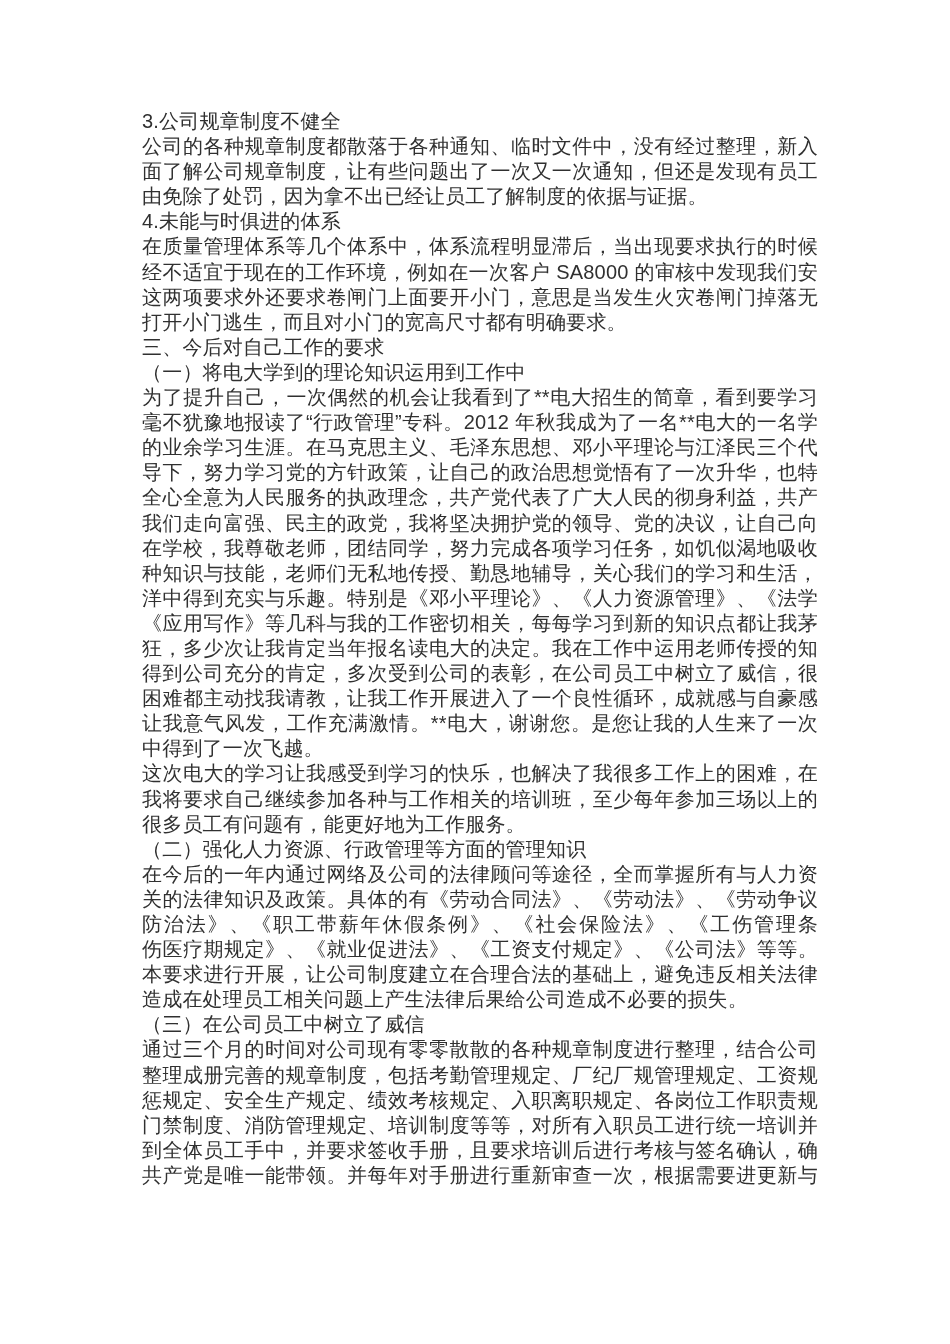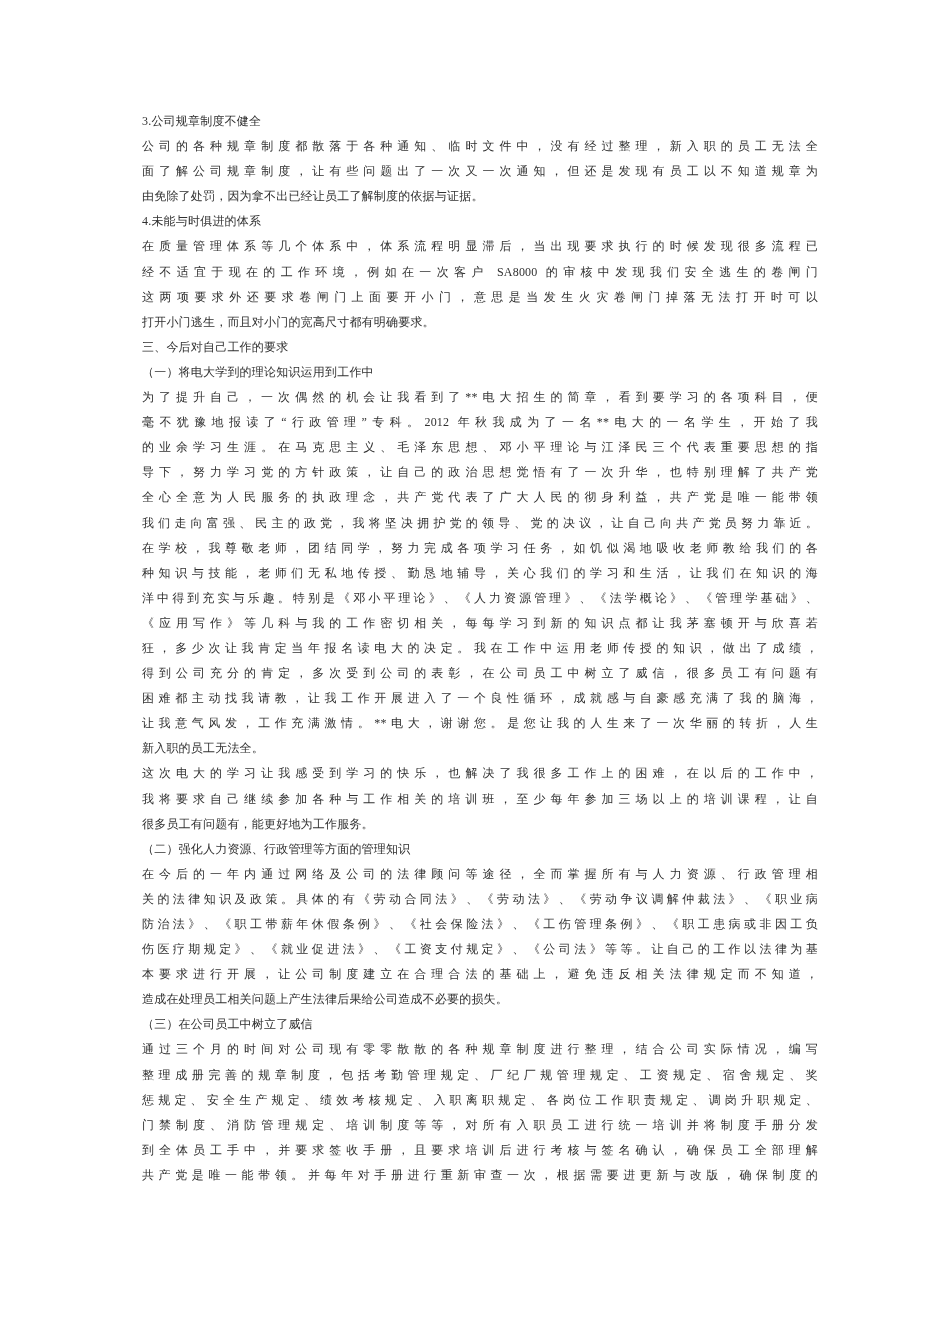--- a/index.html
+++ b/index.html
@@ -12,22 +12,22 @@
     width: 950px;
     height: 1344px;
     background: var(--page-bg, #ffffff);
     overflow: hidden;
   }
   .textblock {
     position: absolute;
     left: 142px;
     top: 109px;
     width: 676px;
-    font-family: Liberation Serif, serif;
-    font-size: 12px;
+    font-family: Liberation Sans, sans-serif;
+    font-size: 20px;
     color: var(--text-color, #303030);
     font-weight: 400;
     letter-spacing: 0.2px;
   }
   .line {
     height: 25.1px;
     line-height: 25.1px;
     overflow: hidden;
     white-space: nowrap;
     text-align: left;
@@ -89,21 +89,21 @@
       <div class="line justify">《应用写作》等几科与我的工作密切相关，每每学习到新的知识点都让我茅塞顿开与欣喜若</div>
 
       <div class="line justify">狂，多少次让我肯定当年报名读电大的决定。我在工作中运用老师传授的知识，做出了成绩，</div>
 
       <div class="line justify">得到公司充分的肯定，多次受到公司的表彰，在公司员工中树立了威信，很多员工有问题有</div>
 
       <div class="line justify">困难都主动找我请教，让我工作开展进入了一个良性循环，成就感与自豪感充满了我的脑海，</div>
 
       <div class="line justify">让我意气风发，工作充满激情。**电大，谢谢您。是您让我的人生来了一次华丽的转折，人生</div>
 
-      <div class="line">新入职的员工无法全。</div>
+      <div class="line">中得到了一次飞越。</div>
 
       <div class="line justify">这次电大的学习让我感受到学习的快乐，也解决了我很多工作上的困难，在以后的工作中，</div>
 
       <div class="line justify">我将要求自己继续参加各种与工作相关的培训班，至少每年参加三场以上的培训课程，让自</div>
 
       <div class="line">很多员工有问题有，能更好地为工作服务。</div>
 
       <div class="line">（二）强化人力资源、行政管理等方面的管理知识</div>
 
       <div class="line justify">在今后的一年内通过网络及公司的法律顾问等途径，全而掌握所有与人力资源、行政管理相</div>

